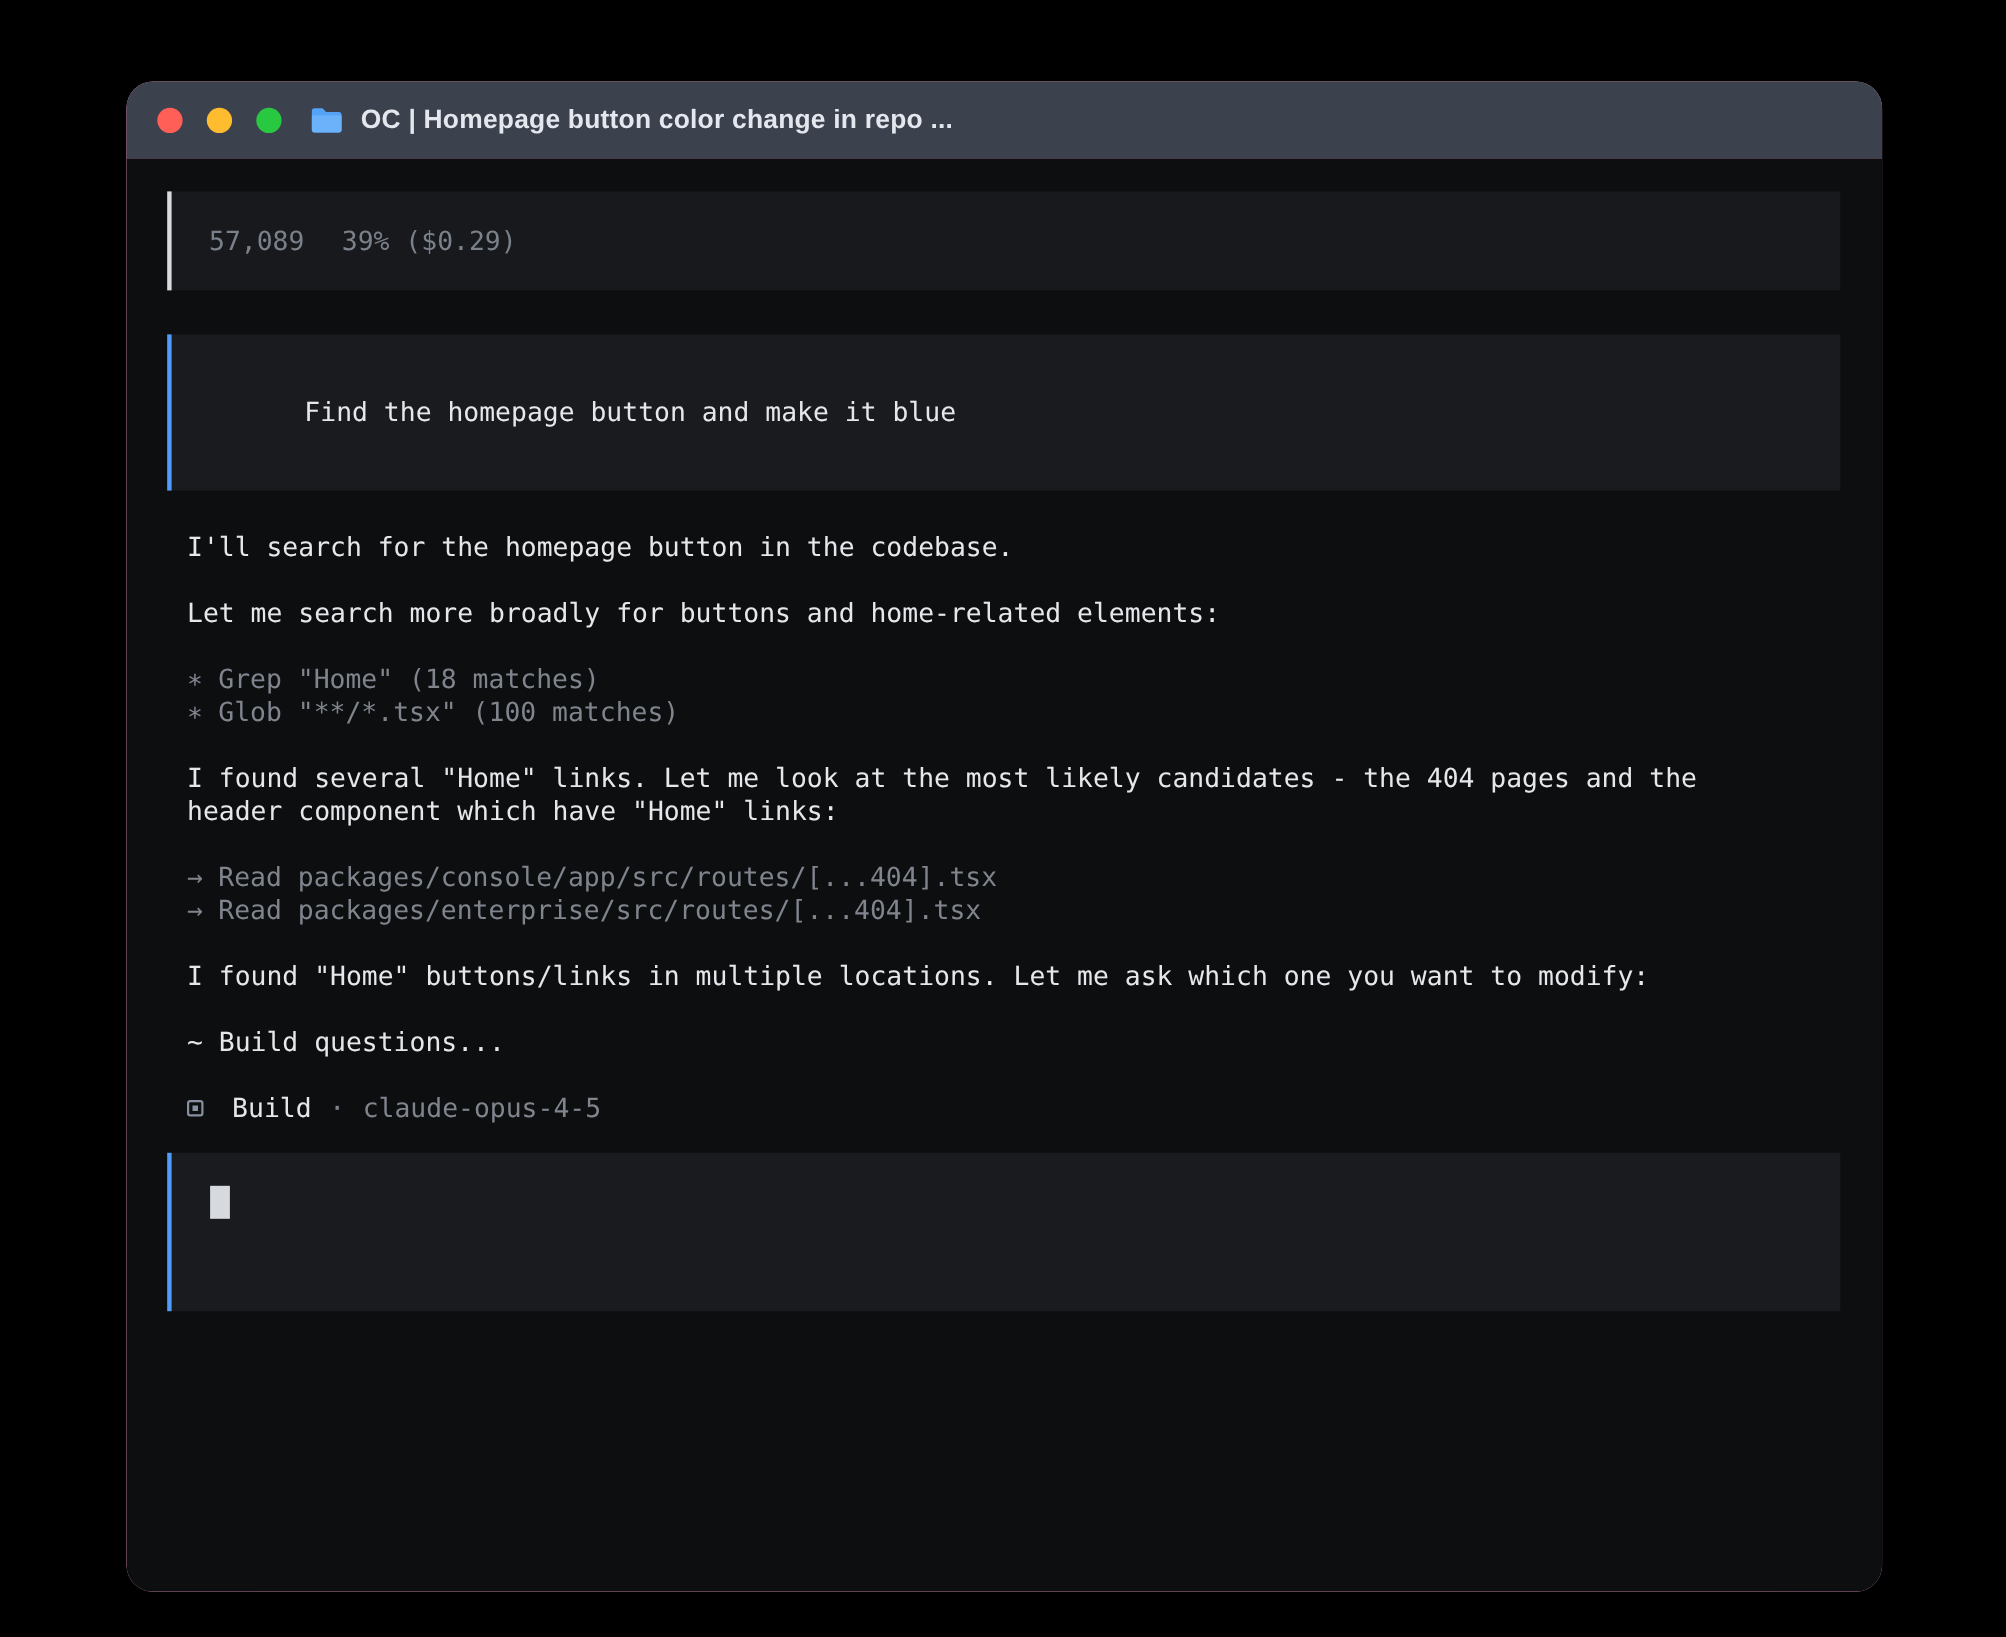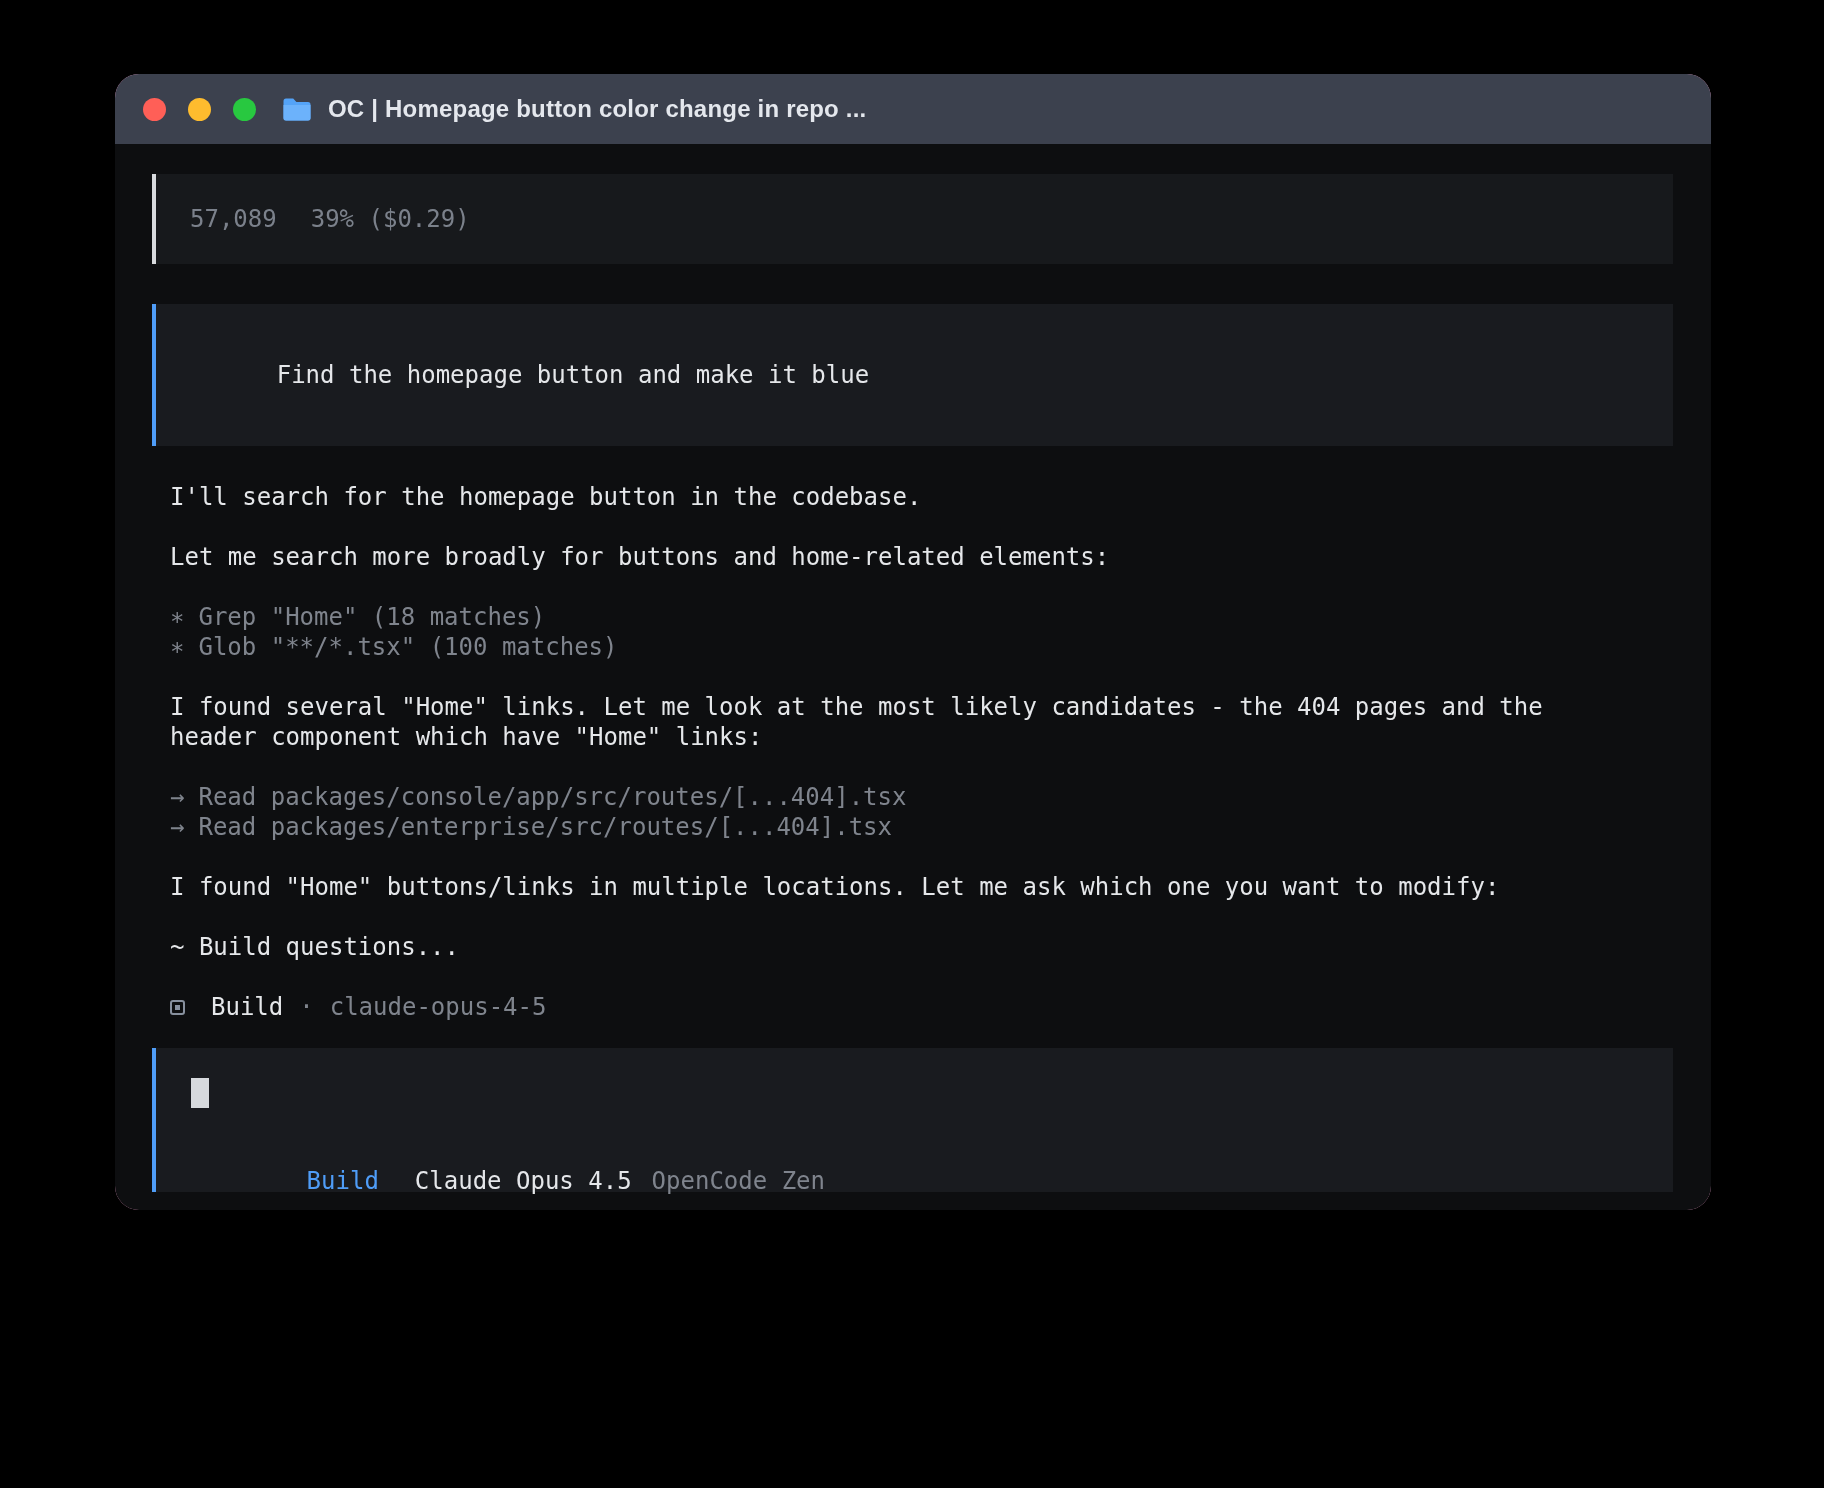--- a/index.html
+++ b/index.html
@@ -1,21 +1,21 @@
 <!DOCTYPE html>
 <html><head>
 <meta charset="utf-8">
 <style>
   * { margin: 0; padding: 0; box-sizing: border-box; }
   html, body { width: 1824px; height: 1488px; background: #000; overflow: hidden; }
   body { position: relative; }
 
   .window {
     position: absolute; left: 115px; top: 74px;
-    width: 1596px; height: 1136px;
+    width: 1596px; height: 1373px;
     background: #f9a8d4; border-radius: 24px;
     overflow: hidden; display: flex; flex-direction: column;
     box-shadow: 0 30px 90px rgba(0,0,0,0.75);
   }
 
   
   .titlebar {
     flex: 0 0 70px; display: flex; align-items: center;
     padding: 0 28px; background: #3c414e;
     font-family: "Liberation Sans", sans-serif;
@@ -166,23 +166,20 @@
       <div class="para last">
         <div class="line agent-line">
           <span class="agent-icon"></span><span class="agent-name">Build</span><span class="dim sep">·</span><span class="dim">claude-opus-4-5</span>
         </div>
       </div>
 
     </div>
 
     <div class="block input-block">
       <span class="cursor"></span>
-      <div class="input-meta">
-        <span class="blue input-mode">Build</span><span class="input-model">Claude Opus 4.5</span><span class="dim">OpenCode Zen</span>
-      </div>
     </div>
 
     <div class="footer">
       
       <div class="footer-right">
         
         
         
       </div>
     </div>

